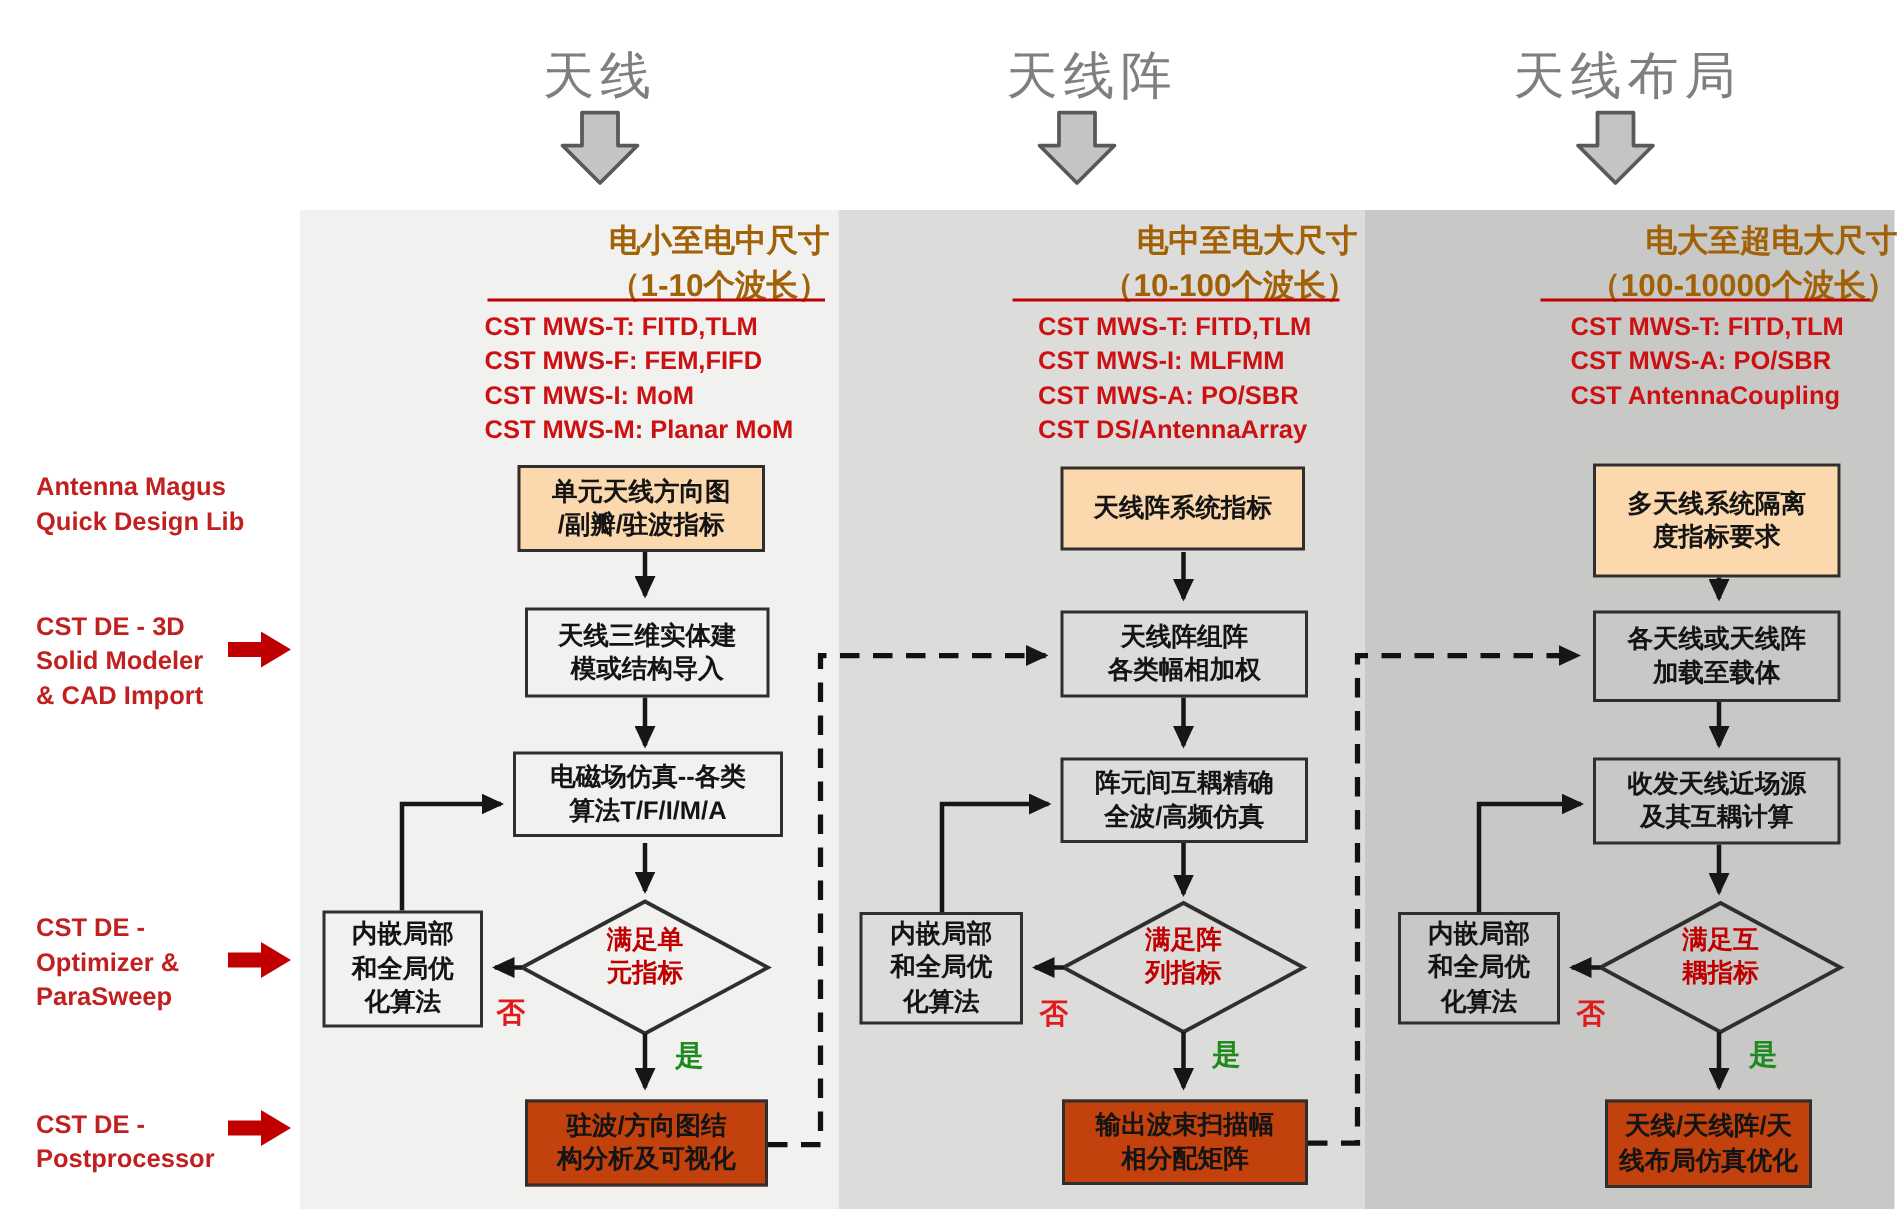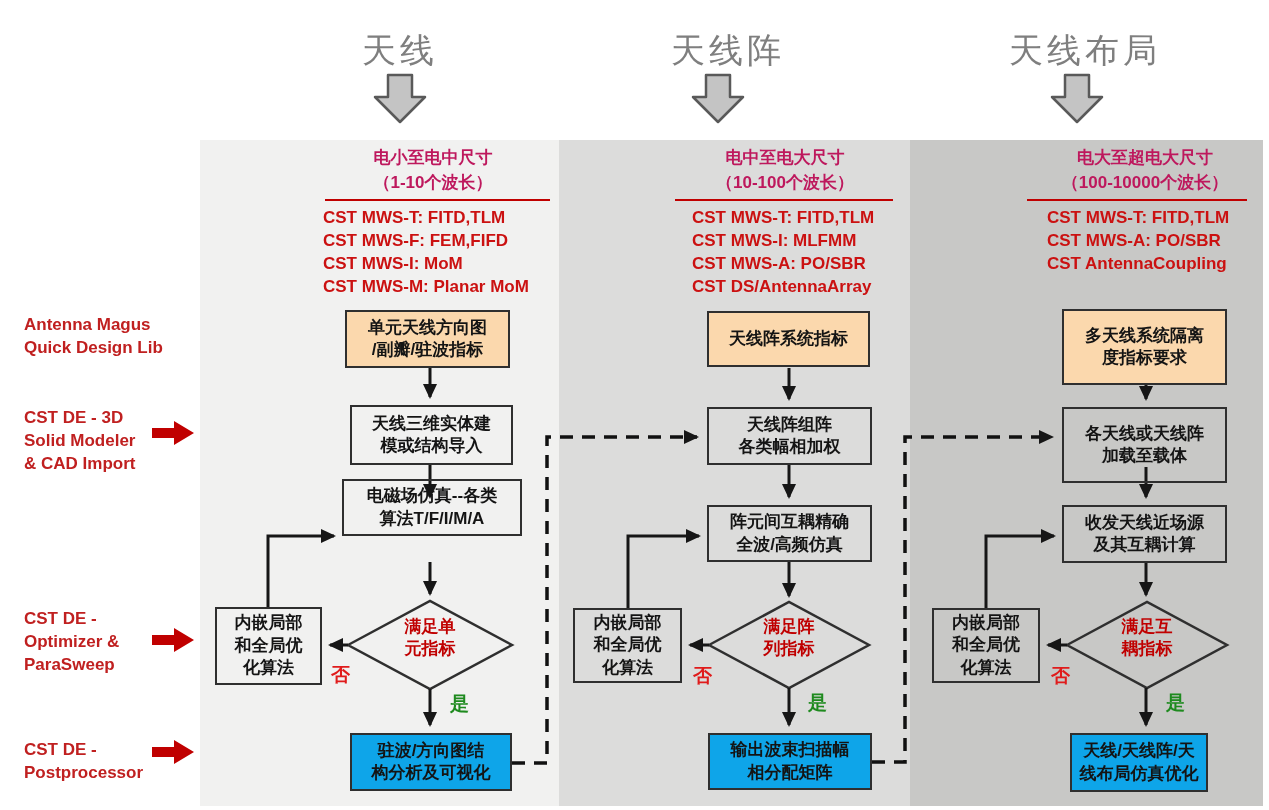--- a/index.html
+++ b/index.html
@@ -7,33 +7,33 @@
     position:relative;width:1269px;height:810px;background:#ffffff;overflow:hidden;
     font-family:"Liberation Sans","DejaVu Sans",sans-serif;
   }
   .colbg{position:absolute;top:140px;height:666px;}
   .colbg.c1{left:200px;width:359px;background:#f1f1f0;}
   .colbg.c2{left:559px;width:351px;background:#dcdcdb;}
   .colbg.c3{left:910px;width:353px;background:#c8c8c6;}
   svg.overlay{position:absolute;left:0;top:0;z-index:3;pointer-events:none;}
   .hdr{position:absolute;top:28px;width:220px;text-align:center;
        font-size:34px;color:#7f7f7f;letter-spacing:4px;z-index:2;}
-  .size-title{position:absolute;top:146px;width:240px;text-align:center;z-index:2;
-       font-size:17px;font-weight:bold;color:#be185d;line-height:1.45;white-space:pre-line;}
+  .size-title{position:absolute;top:146px;width:240px;text-align:right;z-index:2;
+       font-size:21px;font-weight:bold;color:#a16207;line-height:1.45;white-space:pre-line;}
   .underline{position:absolute;top:199px;height:0;border-top:2px solid #c00000;z-index:2;}
   .solvers{position:absolute;top:206px;z-index:2;font-size:17px;font-weight:bold;
        color:#cb1111;line-height:23px;white-space:nowrap;}
   .solvers div{height:23px;}
   .leftlabel{position:absolute;left:24px;z-index:2;font-size:17px;font-weight:bold;
        color:#c02020;line-height:23px;white-space:pre-line;}
   .fbox{position:absolute;z-index:4;border:2px solid #2f2f2f;display:flex;align-items:center;
        justify-content:center;text-align:center;font-size:17px;font-weight:bold;color:#141414;
        line-height:1.32;white-space:pre-line;box-sizing:border-box;}
   .fbox.orange{background:#fbd8ad;}
-  .fbox.green{background:#0ea5e9;}
+  .fbox.green{background:#c2410c;}
   .fbox.plain{background:transparent;}
   .decision-text{position:absolute;z-index:4;width:110px;text-align:center;font-size:17px;
        font-weight:bold;color:#c00000;line-height:1.3;white-space:pre-line;}
   .no-label{position:absolute;z-index:4;font-size:19px;font-weight:bold;color:#e01b1b;}
   .yes-label{position:absolute;z-index:4;font-size:19px;font-weight:bold;color:#1e8a1e;}
 </style>
 </head>
 <body>
 
 <div class="stage">
@@ -140,21 +140,21 @@
     <g stroke="#111111" stroke-width="3.5" fill="none" stroke-dasharray="13 9">
       <polyline points="512,763 547,763 547,437 697,437" marker-end="url(#ah)"></polyline>
       <polyline points="872,762 905,762 905,437 1052,437" marker-end="url(#ah)"></polyline>
     </g>
   </svg>
 
   <div class="fbox orange" style="left:345px;top:310px;width:165px;height:58px;">单元天线方向图
 /副瓣/驻波指标</div>
   <div class="fbox plain" style="left:350px;top:405px;width:163px;height:60px;">天线三维实体建
 模或结构导入</div>
-  <div class="fbox plain" style="left:342px;top:479px;width:180px;height:57px;">电磁场仿真--各类
+  <div class="fbox plain" style="left:342px;top:501px;width:180px;height:57px;">电磁场仿真--各类
 算法T/F/I/M/A</div>
   <div class="fbox plain" style="left:215px;top:607px;width:107px;height:78px;">内嵌局部
 和全局优
 化算法</div>
   <div class="decision-text" style="left:375px;top:616px;">满足单
 元指标</div>
   <div class="no-label" style="left:331px;top:662px;">否</div>
   <div class="yes-label" style="left:450px;top:691px;">是</div>
   <div class="fbox green" style="left:350px;top:733px;width:162px;height:58px;">驻波/方向图结
 构分析及可视化</div>
@@ -169,21 +169,21 @@
 化算法</div>
   <div class="decision-text" style="left:734px;top:616px;">满足阵
 列指标</div>
   <div class="no-label" style="left:693px;top:663px;">否</div>
   <div class="yes-label" style="left:808px;top:690px;">是</div>
   <div class="fbox green" style="left:708px;top:733px;width:164px;height:57px;">输出波束扫描幅
 相分配矩阵</div>
 
   <div class="fbox orange" style="left:1062px;top:309px;width:165px;height:76px;">多天线系统隔离
 度指标要求</div>
-  <div class="fbox plain" style="left:1062px;top:407px;width:165px;height:76px;">各天线或天线阵
+  <div class="fbox plain" style="left:1062px;top:407px;width:165px;height:61px;">各天线或天线阵
 加载至载体</div>
   <div class="fbox plain" style="left:1062px;top:505px;width:165px;height:58px;">收发天线近场源
 及其互耦计算</div>
   <div class="fbox plain" style="left:932px;top:608px;width:108px;height:75px;">内嵌局部
 和全局优
 化算法</div>
   <div class="decision-text" style="left:1092px;top:616px;">满足互
 耦指标</div>
   <div class="no-label" style="left:1051px;top:663px;">否</div>
   <div class="yes-label" style="left:1166px;top:690px;">是</div>

